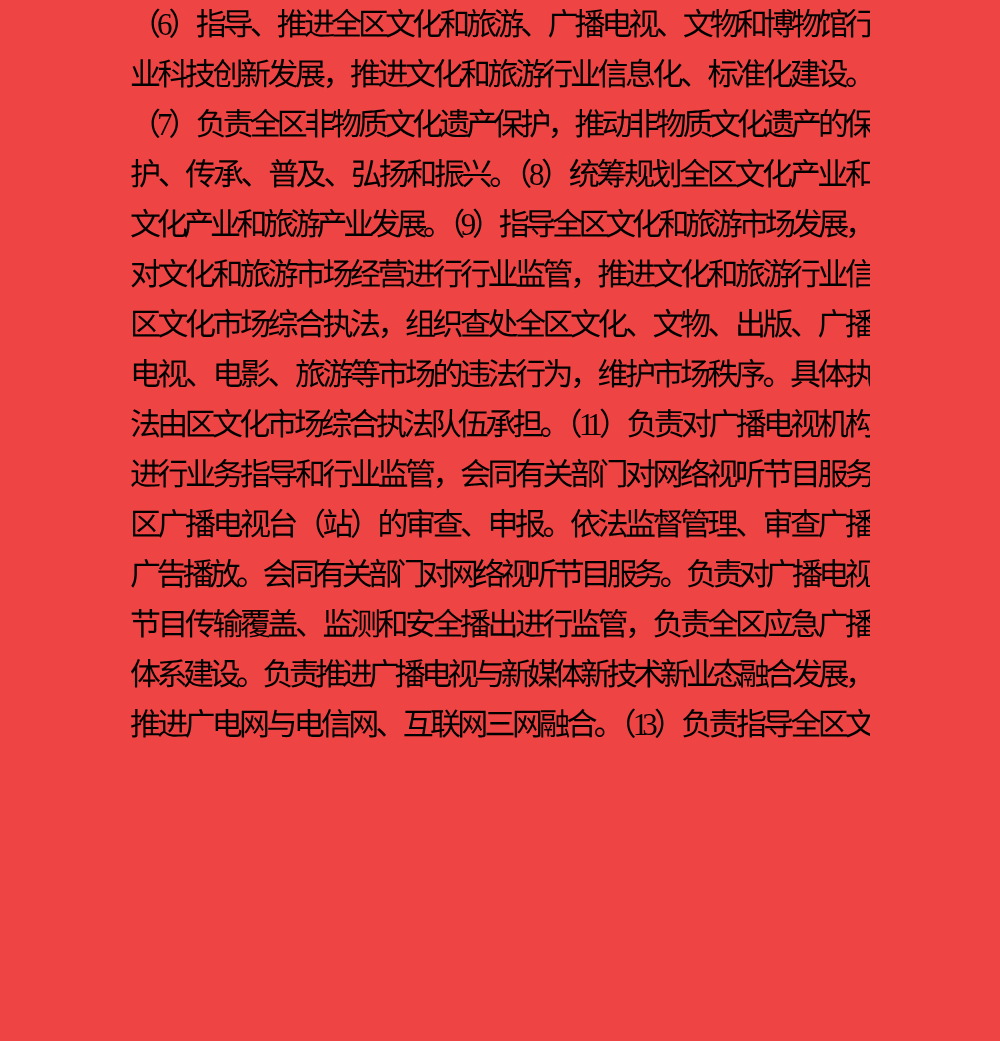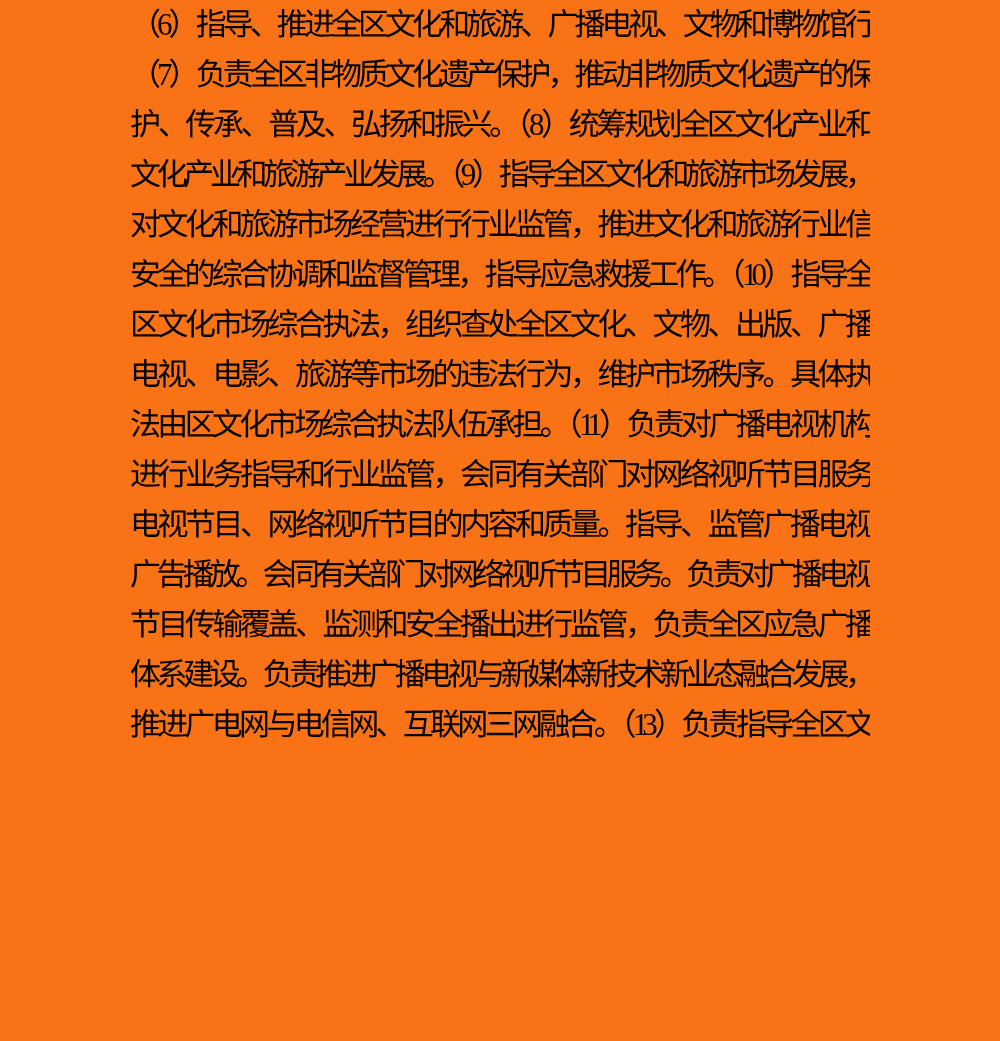--- a/index.html
+++ b/index.html
@@ -10,21 +10,21 @@
     width: 1000px;
     height: 1041px;
     background: #ffffff;
     overflow: hidden;
     font-family: "Liberation Serif", "DejaVu Serif", serif;
   }
   .page {
     position: relative;
     width: 1000px;
     height: 1041px;
-    background: #f97316;
+    background: #ef4444;
   }
   .text-block {
     position: absolute;
     left: 130px;
     top: 0;
     width: 740px;
     color: #000000;
   }
   .text-line {
     margin: 0;
@@ -39,28 +39,28 @@
     overflow: hidden;
     font-weight: 400;
   }
 </style>
 </head>
 <body>
 
 <div class="page">
   <div class="text-block">
     <p class="text-line">（6）指导、推进全区文化和旅游、广播电视、文物和博物馆行</p>
+    <p class="text-line">业科技创新发展，推进文化和旅游行业信息化、标准化建设。</p>
     <p class="text-line">（7）负责全区非物质文化遗产保护，推动非物质文化遗产的保</p>
     <p class="text-line">护、传承、普及、弘扬和振兴。（8）统筹规划全区文化产业和</p>
     <p class="text-line">文化产业和旅游产业发展。（9）指导全区文化和旅游市场发展，</p>
     <p class="text-line">对文化和旅游市场经营进行行业监管，推进文化和旅游行业信</p>
-    <p class="text-line">安全的综合协调和监督管理，指导应急救援工作。（10）指导全</p>
     <p class="text-line">区文化市场综合执法，组织查处全区文化、文物、出版、广播</p>
     <p class="text-line">电视、电影、旅游等市场的违法行为，维护市场秩序。具体执</p>
     <p class="text-line">法由区文化市场综合执法队伍承担。（11）负责对广播电视机构</p>
     <p class="text-line">进行业务指导和行业监管，会同有关部门对网络视听节目服务</p>
-    <p class="text-line">电视节目、网络视听节目的内容和质量。指导、监管广播电视</p>
+    <p class="text-line">区广播电视台（站）的审查、申报。依法监督管理、审查广播</p>
     <p class="text-line">广告播放。会同有关部门对网络视听节目服务。负责对广播电视</p>
     <p class="text-line">节目传输覆盖、监测和安全播出进行监管，负责全区应急广播</p>
     <p class="text-line">体系建设。负责推进广播电视与新媒体新技术新业态融合发展，</p>
     <p class="text-line">推进广电网与电信网、互联网三网融合。（13）负责指导全区文</p>
   </div>
 </div>
 
 </body></html>

